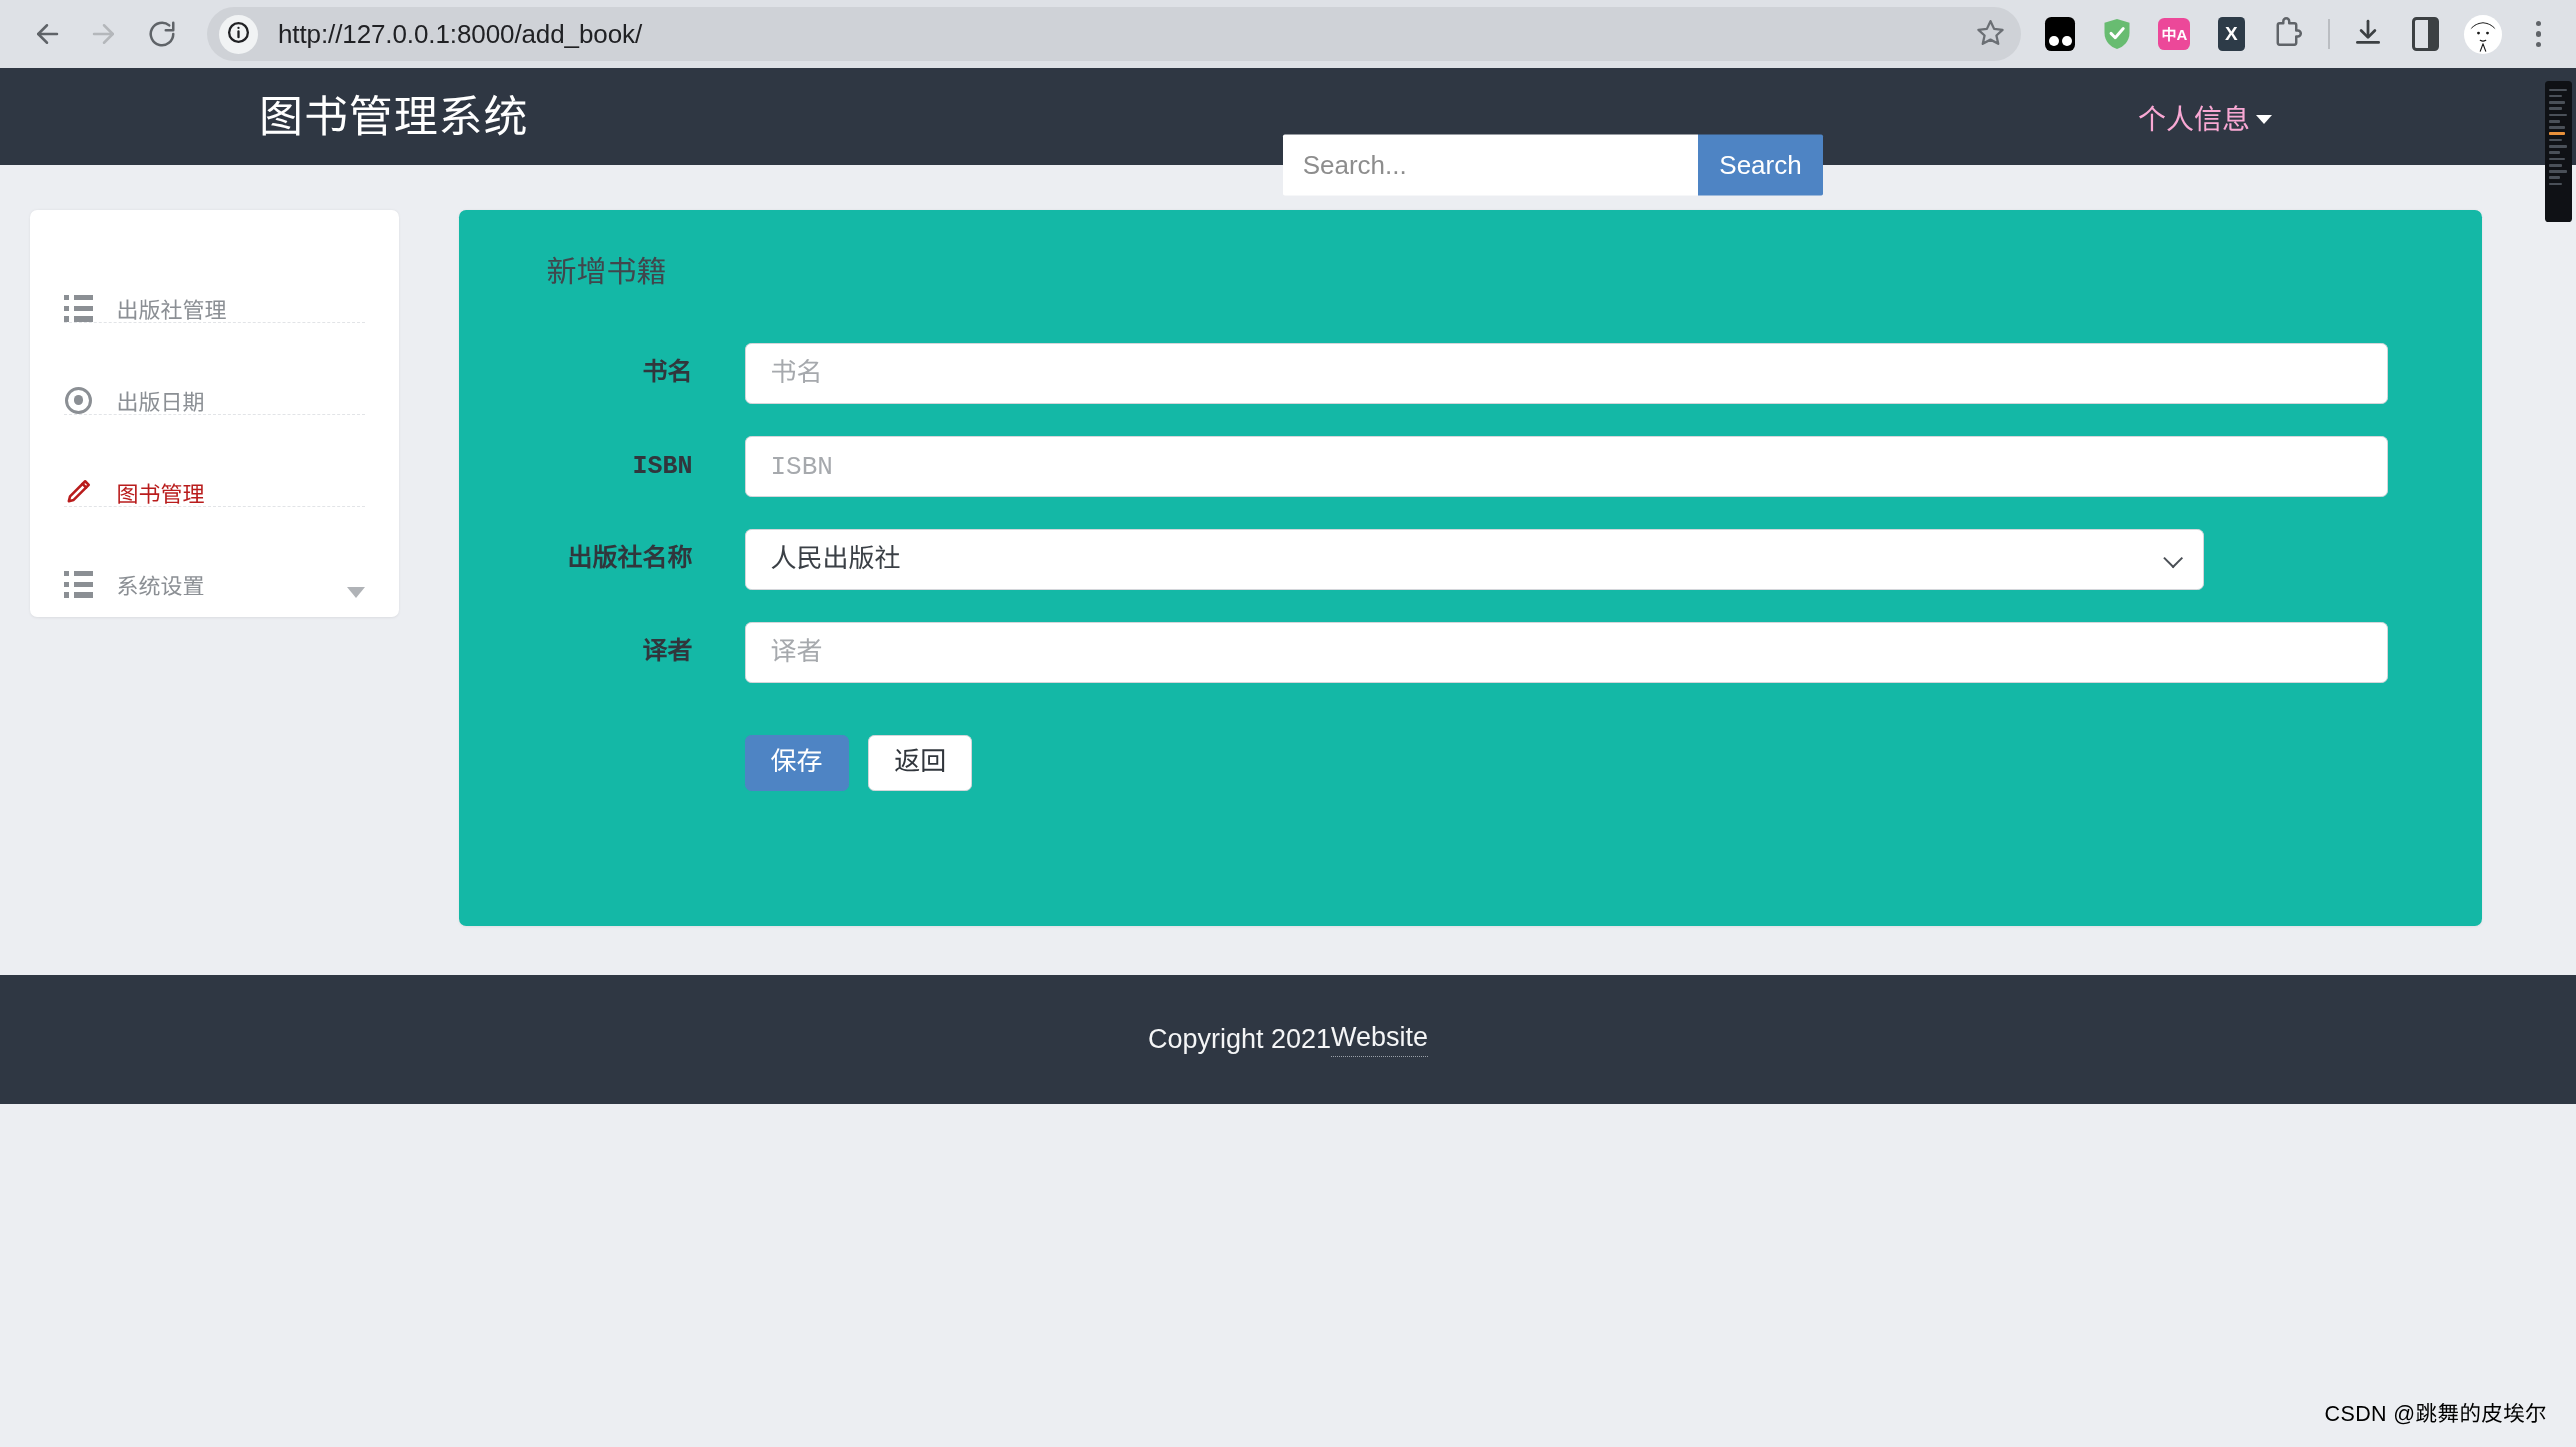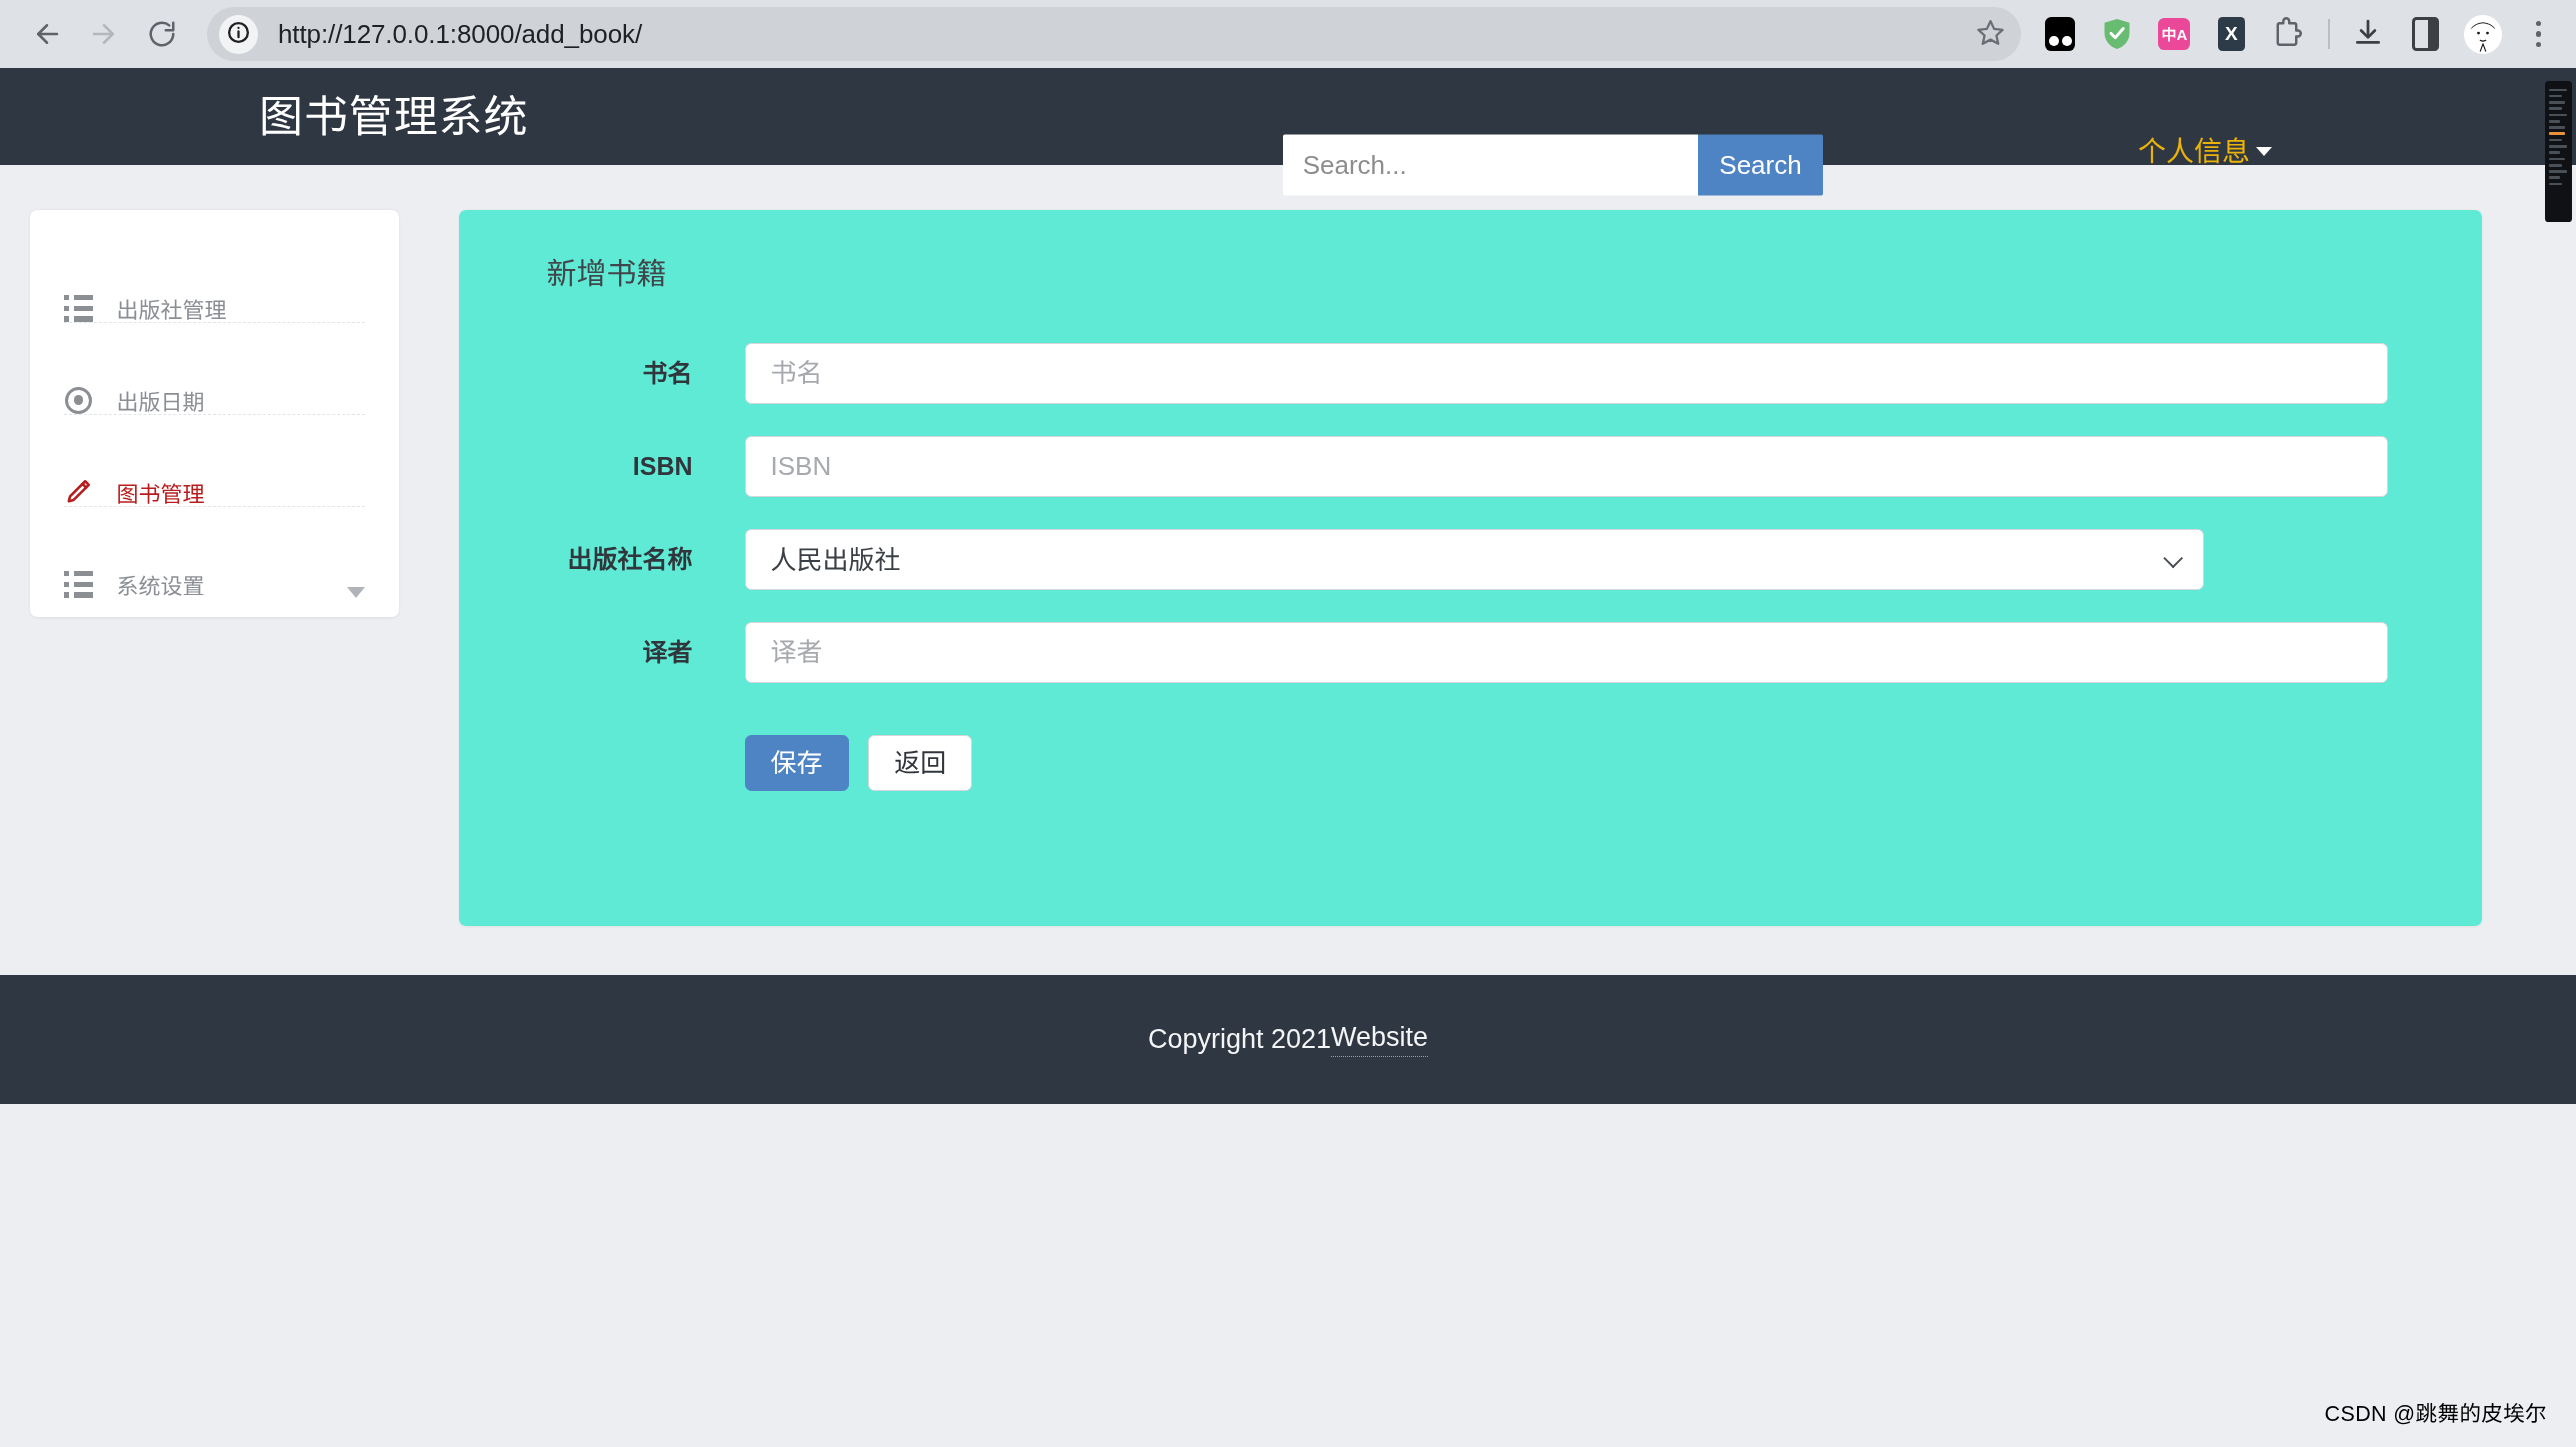--- a/index.html
+++ b/index.html
@@ -153,27 +153,26 @@
     font-size: 26px;
     border-radius: 0 1.8px 1.8px 0;
     cursor: pointer;
     font-family: inherit;
   }
   .user-menu {
     position: absolute;
     left: 2138px;
     top: 50%;
     transform: translateY(-50%);
-    color: #eab308;
+    color: #f9a8d4;
     font-size: 28px;
     display: flex;
     align-items: center;
     gap: 6.3px;
     cursor: pointer;
-    margin-top: 32px;
   }
   .caret-down {
     width: 0; height: 0;
     border-left: 8px solid transparent;
     border-right: 8px solid transparent;
     border-top: 9.8px solid #fff;
     display: inline-block;
     margin-top: 5.4px;
   }
 
@@ -247,25 +246,26 @@
     border: 3.6px solid currentColor;
     display: flex; align-items: center; justify-content: center;
   }
   .icon-dot i { width: 9.8px; height: 9.8px; border-radius: 50%; background: currentColor; display: block; }
 
   
   .panel {
     flex: 1 1 auto;
     margin-left: 60px;
     margin-right: 94px;
-    background: #5eead4;
+    background: #14b8a6;
     border-radius: 7.2px;
     box-shadow: 0 0.9px 2.7px rgba(0,0,0,.06);
     padding: 49px 0 42px 0;
     min-height: 716px;
+    font-family: Liberation Mono, monospace;
   }
   .panel-title {
     font-size: 30px;
     color: #41464c;
     margin: 0 0 54px 88px;
     font-weight: normal;
     line-height: 1;
   }
   .form-row {
     display: flex;

